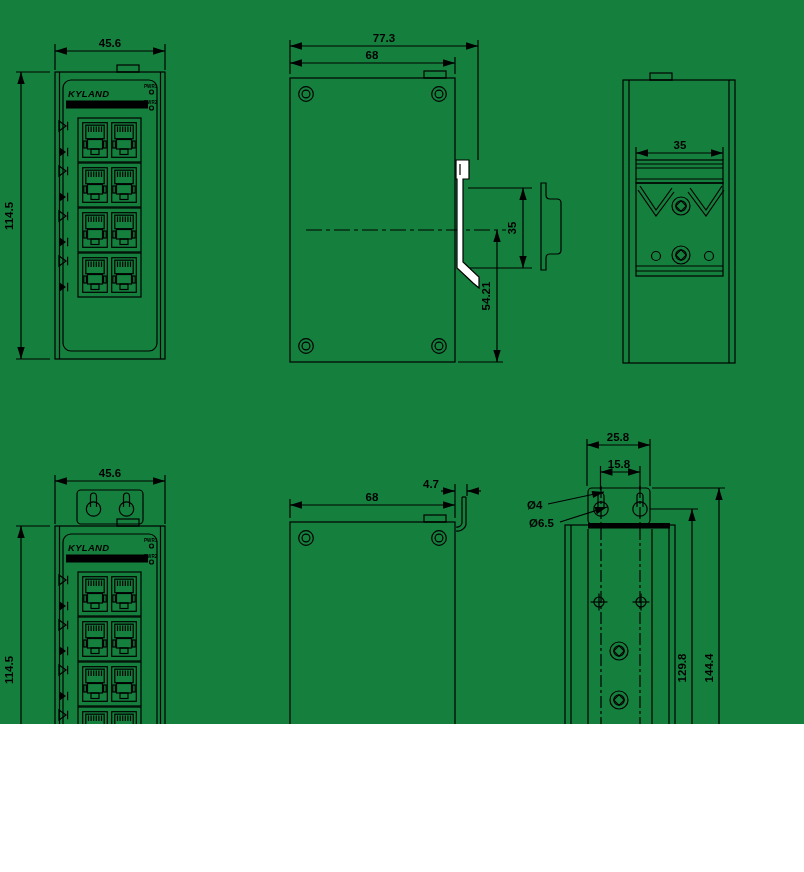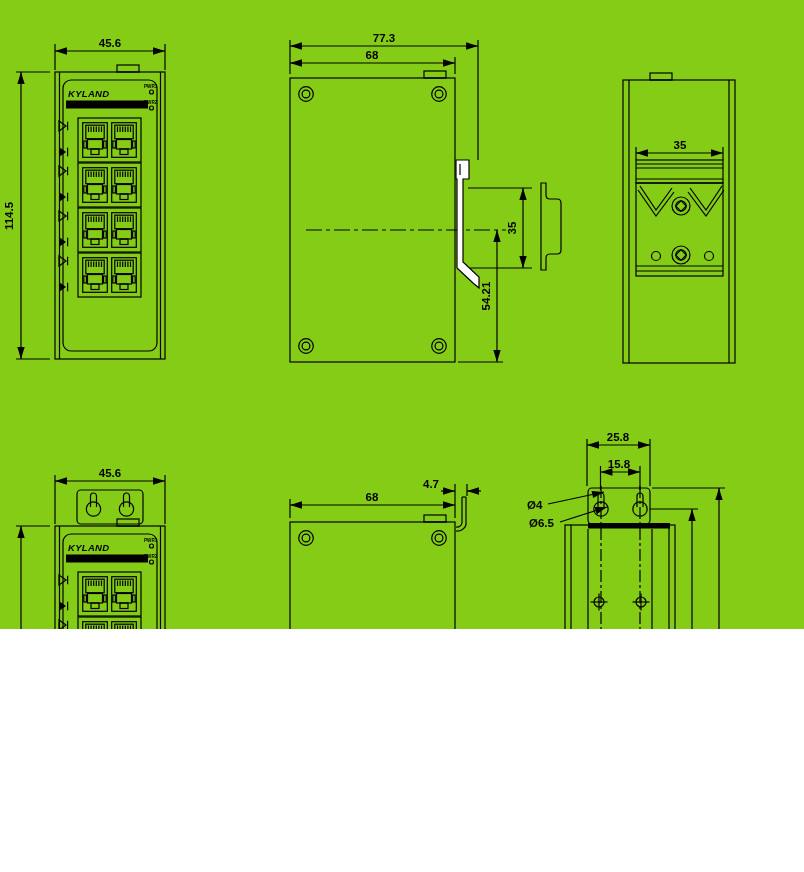--- a/index.html
+++ b/index.html
@@ -1,16 +1,16 @@
 <!DOCTYPE html>
 <html><head>
 <meta charset="utf-8">
 <style>
   html,body{margin:0;padding:0;background:#fff;}
-  #canvas{position:relative;width:804px;height:629px;background:#84cc16;overflow:hidden;}
+  #canvas{position:relative;width:804px;height:724px;background:#15803d;overflow:hidden;}
   svg{display:block;}
   svg path, svg rect, svg line, svg circle, svg polyline, svg polygon{
     fill:none;stroke:#000;stroke-width:1.2;stroke-linecap:butt;
   }
   svg .f{fill:#000;stroke:none;}
   svg .fw{fill:#fff;}
   svg text{fill:#000;stroke:none;font-family:"Liberation Sans",sans-serif;font-weight:bold;}
   .dim{font-size:11.5px;}
   .logo{font-style:italic;font-size:9.5px;letter-spacing:.3px;}
   .led{font-size:4.6px;}

